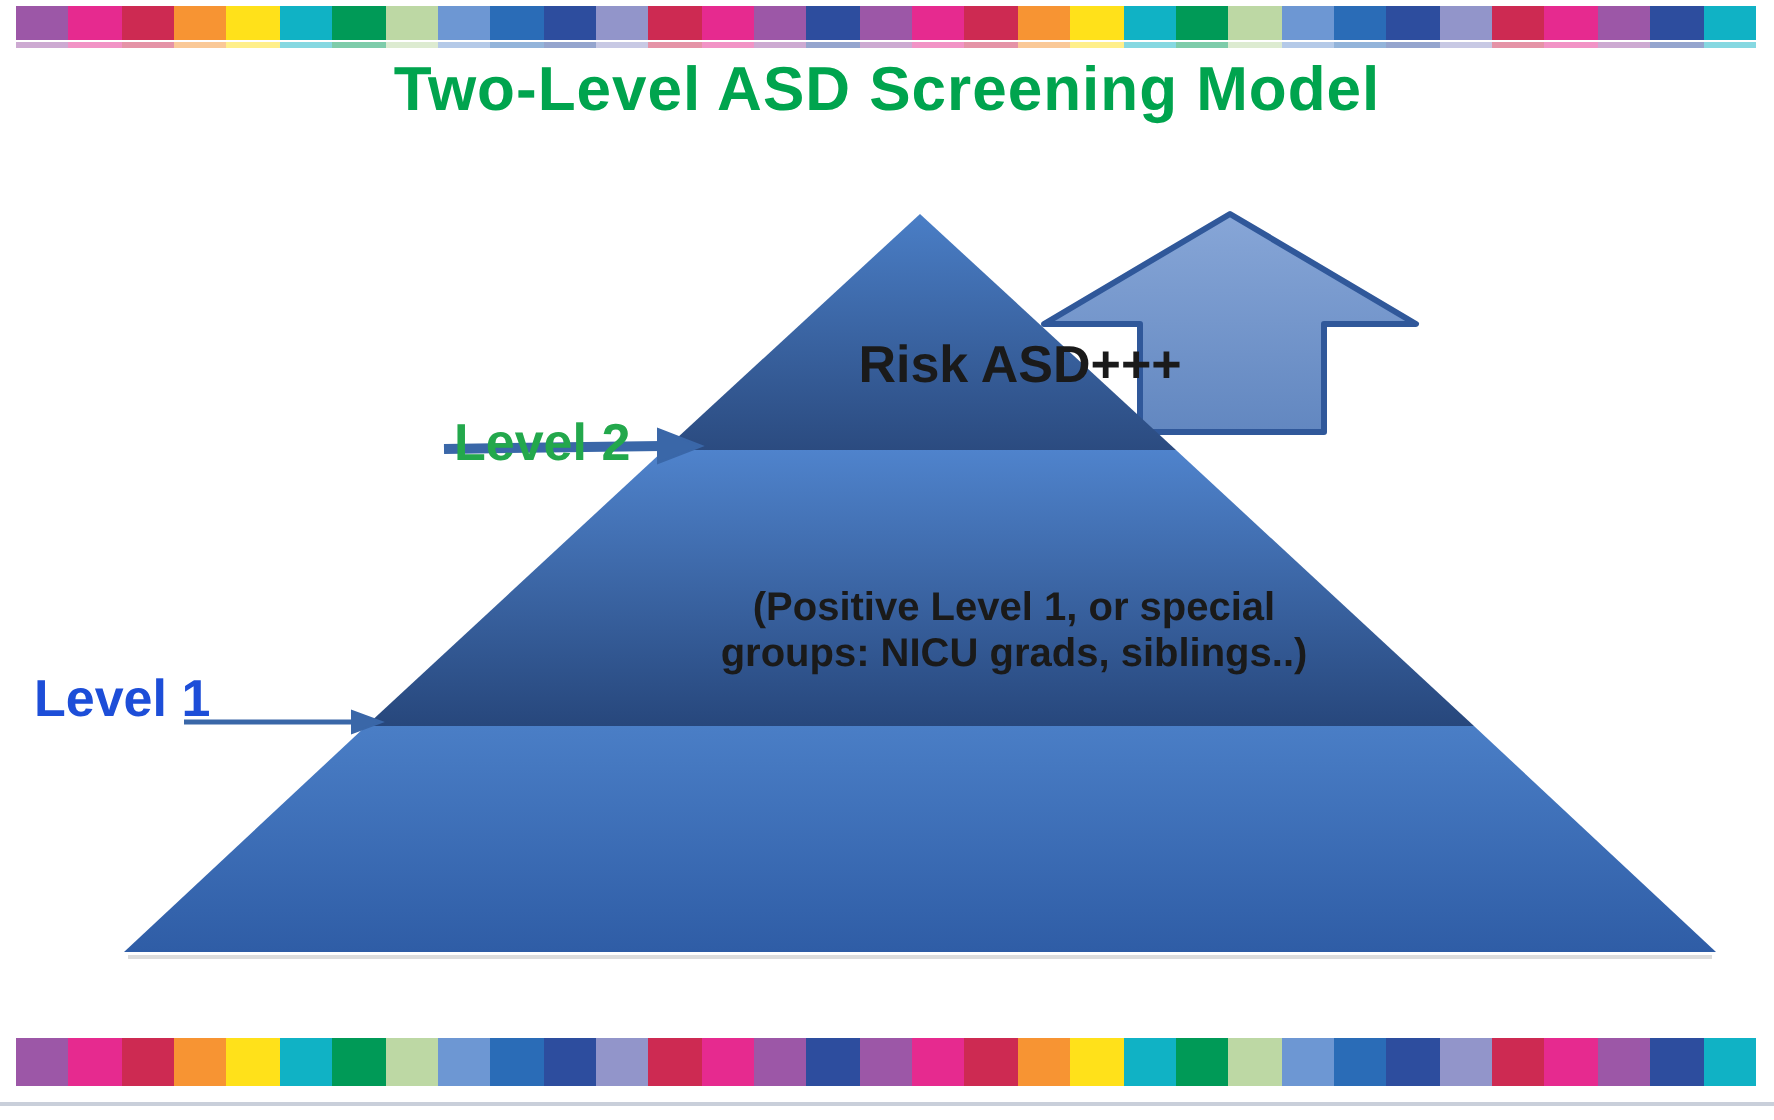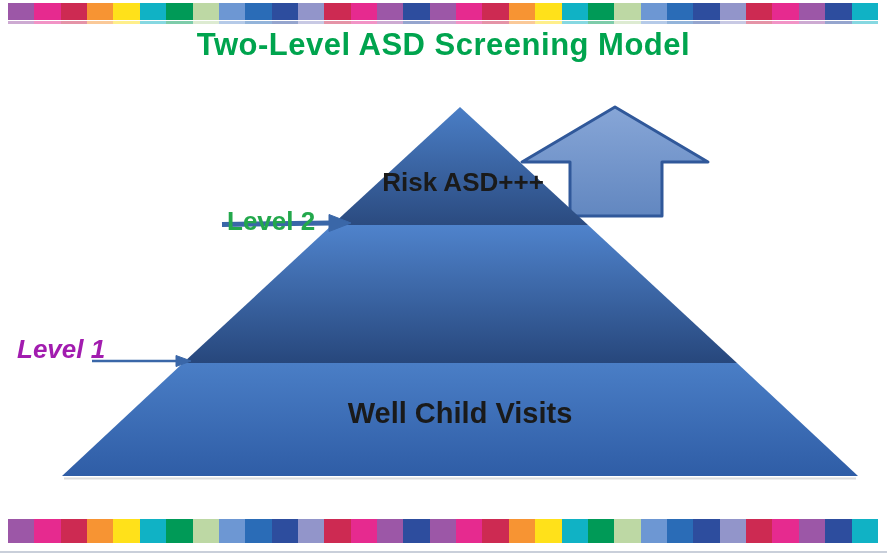--- a/index.html
+++ b/index.html
@@ -10,21 +10,21 @@
   .band{position:absolute;left:8px;right:9px;display:flex;}
   .band-top{top:3px;height:17px;}
   .band-top-shadow{top:21px;height:3px;opacity:.5;}
   .band-bottom{top:519px;height:24px;}
   .bottom-line{position:absolute;left:0;right:0;top:551px;height:2px;background:#c9cfda;}
   .title{
     position:absolute;top:27px;left:0;width:100%;text-align:center;
     font-size:31px;font-weight:700;letter-spacing:.5px;
   }
   .diagram{position:absolute;inset:0;width:887px;height:560px;}
-  .txt{position:absolute;color:#1a1a1a;}
+  .txt{position:absolute;color:#1a1a1a;margin-left:47px;}
   .risk-label{left:313px;top:166px;width:300px;text-align:center;font-size:26px;font-weight:700;line-height:32px;}
   .mid-heading{left:260px;top:239px;width:400px;text-align:center;font-size:20px;font-weight:700;line-height:23px;}
   .mid-sub{left:240px;top:293px;width:440px;text-align:center;font-size:20px;font-weight:700;line-height:23px;}
   .well-label{left:260px;top:397px;width:400px;text-align:center;font-size:29px;font-weight:700;}
   .nonasd-text{left:566px;top:140px;width:100px;text-align:center;font-size:18px;font-weight:400;line-height:25px;}
   .level-label{position:absolute;font-size:26px;font-weight:700;line-height:30px;}
   .level2-label{left:227px;top:206px;}
   .level1-label{left:17px;top:334px;}
 </style>
 </head>
@@ -140,32 +140,35 @@
 
     <g stroke="#3a67a8" fill="#3a67a8">
       <line x1="92" y1="361" x2="177" y2="361" stroke-width="2.5"></line>
       <polygon points="176,355.5 191,361 176,366.5" stroke-width="1"></polygon>
     </g>
   </svg>
 
   <div class="txt risk-label" style="color: rgb(26, 26, 26);">Risk ASD+++</div>
 
 
-
-  <div class="txt well-label" style="color: rgb(26, 26, 26);">Well Child Visits</div>
+  <div class="txt mid-sub">
+    <div>(Positive Level 1, or special</div>
+    <div>groups: NICU grads, siblings..)</div>
+  </div>
+
 
   <div class="nonasd-text" style="color: rgb(255, 255, 255);">
     <div>Non</div>
     <div>ASD</div>
     <div>Risk</div>
   </div>
 
   <div class="level-label level2-label" style="color: rgb(35, 168, 76);">Level 2</div>
 
-  <div class="level-label level1-label" style="color: #a21caf; font-style: italic;">Level 1</div>
+  <div class="level-label level1-label" style="color: #1d4ed8;">Level 1</div>
 
   <div class="band band-bottom">
       <div style="flex: 1 1 0%; background: rgb(156, 87, 167);"></div>
       <div style="flex: 1 1 0%; background: rgb(230, 42, 143);"></div>
       <div style="flex: 1 1 0%; background: rgb(205, 42, 82);"></div>
       <div style="flex: 1 1 0%; background: rgb(247, 148, 51);"></div>
       <div style="flex: 1 1 0%; background: rgb(255, 225, 26);"></div>
       <div style="flex: 1 1 0%; background: rgb(16, 178, 197);"></div>
       <div style="flex: 1 1 0%; background: rgb(0, 154, 87);"></div>
       <div style="flex: 1 1 0%; background: rgb(189, 216, 164);"></div>

